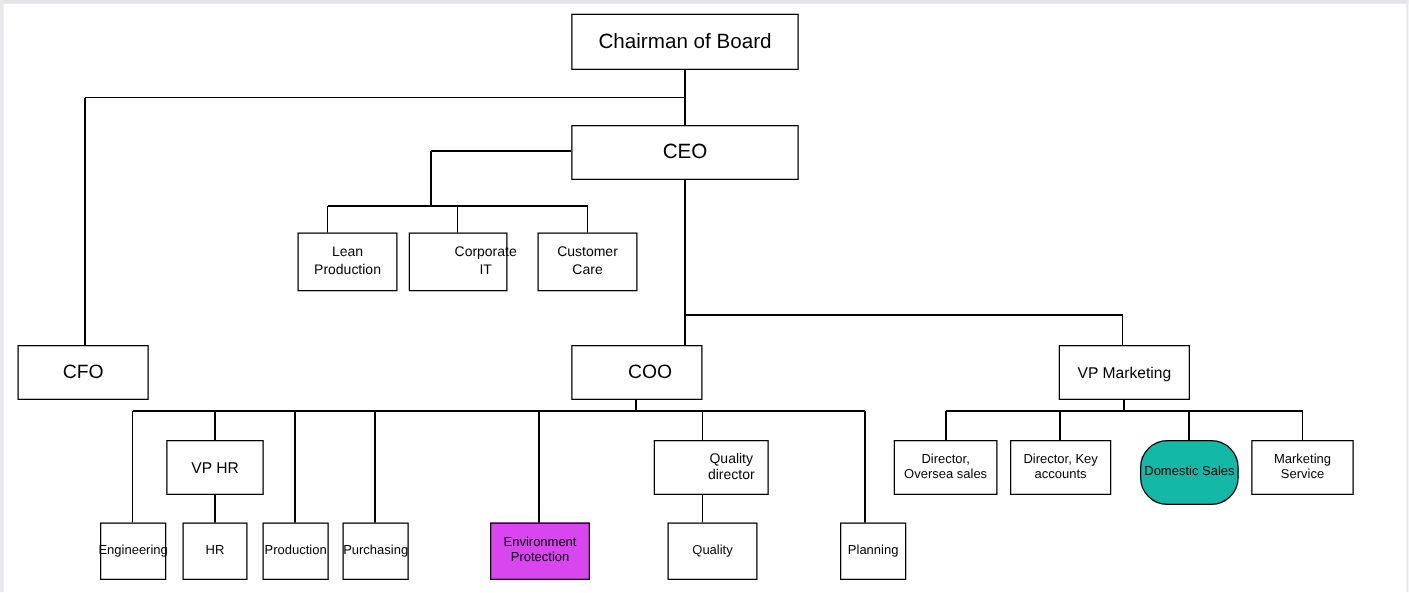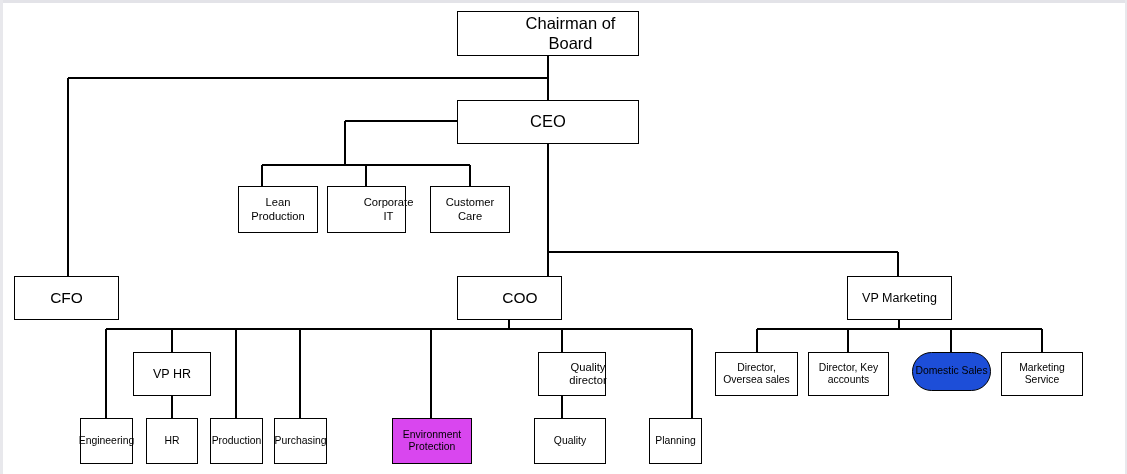--- a/index.html
+++ b/index.html
@@ -97,39 +97,39 @@
       <path d="M 562 396 L 562 418" stroke="#000000" stroke-width="1.4" fill="none" shape-rendering="crispEdges"></path>
       <path d="M 899 319 L 899 329" stroke="#000000" stroke-width="1.4" fill="none" shape-rendering="crispEdges"></path>
       <path d="M 757 329 L 1042 329" stroke="#000000" stroke-width="1.4" fill="none" shape-rendering="crispEdges"></path>
       <path d="M 757 329 L 757 352" stroke="#000000" stroke-width="1.4" fill="none" shape-rendering="crispEdges"></path>
       <path d="M 848 329 L 848 352" stroke="#000000" stroke-width="1.4" fill="none" shape-rendering="crispEdges"></path>
       <path d="M 951 329 L 951 352" stroke="#000000" stroke-width="1.4" fill="none" shape-rendering="crispEdges"></path>
       <path d="M 1042 329 L 1042 352" stroke="#000000" stroke-width="1.4" fill="none" shape-rendering="crispEdges"></path>
     </svg>
 
   <div id="node-layer">
-      <div class="node sz-xl" style="left: 457px; top: 11px; width: 182px; height: 45px; border-color: rgb(0, 0, 0); background: rgb(255, 255, 255); color: rgb(0, 0, 0); padding-left: 47px;"><span>Chairman of Board</span></div>
+      <div class="node sz-xl" style="left: 457px; top: 11px; width: 182px; height: 45px; border-color: rgb(0, 0, 0); background: rgb(255, 255, 255); color: rgb(0, 0, 0);"><span>Chairman of Board</span></div>
       <div class="node sz-xl" style="left: 457px; top: 100px; width: 182px; height: 44px; border-color: rgb(0, 0, 0); background: rgb(255, 255, 255); color: rgb(0, 0, 0);"><span>CEO</span></div>
       <div class="node sz-sm" style="left: 238px; top: 186px; width: 80px; height: 47px; border-color: rgb(0, 0, 0); background: rgb(255, 255, 255); color: rgb(0, 0, 0);"><span>Lean Production</span></div>
       <div class="node sz-sm" style="left: 327px; top: 186px; width: 79px; height: 47px; border-color: rgb(0, 0, 0); background: rgb(255, 255, 255); color: rgb(0, 0, 0); padding-left: 46px;"><span>Corporate IT</span></div>
       <div class="node sz-sm" style="left: 430px; top: 186px; width: 80px; height: 47px; border-color: rgb(0, 0, 0); background: rgb(255, 255, 255); color: rgb(0, 0, 0); justify-content: flex-end;"><span>Customer Care</span></div>
       <div class="node sz-lg" style="left: 14px; top: 276px; width: 105px; height: 44px; border-color: rgb(0, 0, 0); background: rgb(255, 255, 255); color: rgb(0, 0, 0);"><span>CFO</span></div>
       <div class="node sz-lg" style="left: 457px; top: 276px; width: 105px; height: 44px; border-color: rgb(0, 0, 0); background: rgb(255, 255, 255); color: rgb(0, 0, 0); padding-left: 23px;"><span>COO</span></div>
       <div class="node sz-md" style="left: 847px; top: 276px; width: 105px; height: 44px; border-color: rgb(0, 0, 0); background: rgb(255, 255, 255); color: rgb(0, 0, 0);"><span>VP Marketing</span></div>
       <div class="node sz-md" style="left: 133px; top: 352px; width: 78px; height: 44px; border-color: rgb(0, 0, 0); background: rgb(255, 255, 255); color: rgb(0, 0, 0);"><span>VP HR</span></div>
-      <div class="node sz-sm" style="left: 538px; top: 352px; width: 68px; height: 44px; border-color: rgb(0, 0, 0); background: rgb(255, 255, 255); color: rgb(0, 0, 0); padding-left: 34px;"><span>Quality director</span></div>
+      <div class="node sz-sm" style="left: 523px; top: 352px; width: 92px; height: 44px; border-color: rgb(0, 0, 0); background: rgb(255, 255, 255); color: rgb(0, 0, 0); padding-left: 34px;"><span>Quality director</span></div>
       <div class="node sz-xs" style="left: 715px; top: 352px; width: 83px; height: 44px; border-color: rgb(0, 0, 0); background: rgb(255, 255, 255); color: rgb(0, 0, 0);"><span>Director,
 Oversea sales</span></div>
       <div class="node sz-xs" style="left: 808px; top: 352px; width: 81px; height: 44px; border-color: rgb(0, 0, 0); background: rgb(255, 255, 255); color: rgb(0, 0, 0);"><span>Director, Key
 accounts</span></div>
-      <div class="node sz-xs" style="left: 912px; top: 352px; width: 79px; height: 39px; border-color: rgb(0, 0, 0); background: #1d4ed8; color: rgb(0, 0, 0); border-radius: 22px;"><span>Domestic Sales</span></div>
+      <div class="node sz-xs" style="left: 912px; top: 352px; width: 79px; height: 52px; border-color: rgb(0, 0, 0); background: #14b8a6; color: rgb(0, 0, 0); border-radius: 22px;"><span>Domestic Sales</span></div>
       <div class="node sz-xs" style="left: 1001px; top: 352px; width: 82px; height: 44px; border-color: rgb(0, 0, 0); background: rgb(255, 255, 255); color: rgb(0, 0, 0);"><span>Marketing
 Service</span></div>
       <div class="node sz-xs" style="left: 80px; top: 418px; width: 53px; height: 46px; border-color: rgb(0, 0, 0); background: rgb(255, 255, 255); color: rgb(0, 0, 0);"><span>Engineering</span></div>
       <div class="node sz-xs" style="left: 146px; top: 418px; width: 52px; height: 46px; border-color: rgb(0, 0, 0); background: rgb(255, 255, 255); color: rgb(0, 0, 0);"><span>HR</span></div>
       <div class="node sz-xs" style="left: 210px; top: 418px; width: 53px; height: 46px; border-color: rgb(0, 0, 0); background: rgb(255, 255, 255); color: rgb(0, 0, 0);"><span>Production</span></div>
       <div class="node sz-xs" style="left: 274px; top: 418px; width: 53px; height: 46px; border-color: rgb(0, 0, 0); background: rgb(255, 255, 255); color: rgb(0, 0, 0); align-items: center;"><span>Purchasing</span></div>
       <div class="node sz-xs" style="left: 392px; top: 418px; width: 80px; height: 46px; border-color: rgb(0, 0, 0); background: #d946ef; color: rgb(0, 0, 0);"><span>Environment
 Protection</span></div>
       <div class="node sz-xs" style="left: 534px; top: 418px; width: 72px; height: 46px; border-color: rgb(0, 0, 0); background: rgb(255, 255, 255); color: rgb(0, 0, 0); text-align: center;"><span>Quality</span></div>
-      <div class="node sz-xs" style="left: 649px; top: 418px; width: 53px; height: 46px; border-color: rgb(0, 0, 0); background: rgb(255, 255, 255); color: rgb(0, 0, 0);"><span>Planning</span></div>
+      <div class="node sz-xs" style="left: 672px; top: 418px; width: 53px; height: 46px; border-color: rgb(0, 0, 0); background: rgb(255, 255, 255); color: rgb(0, 0, 0);"><span>Planning</span></div>
     </div>
 </div>
 
 </body></html>

